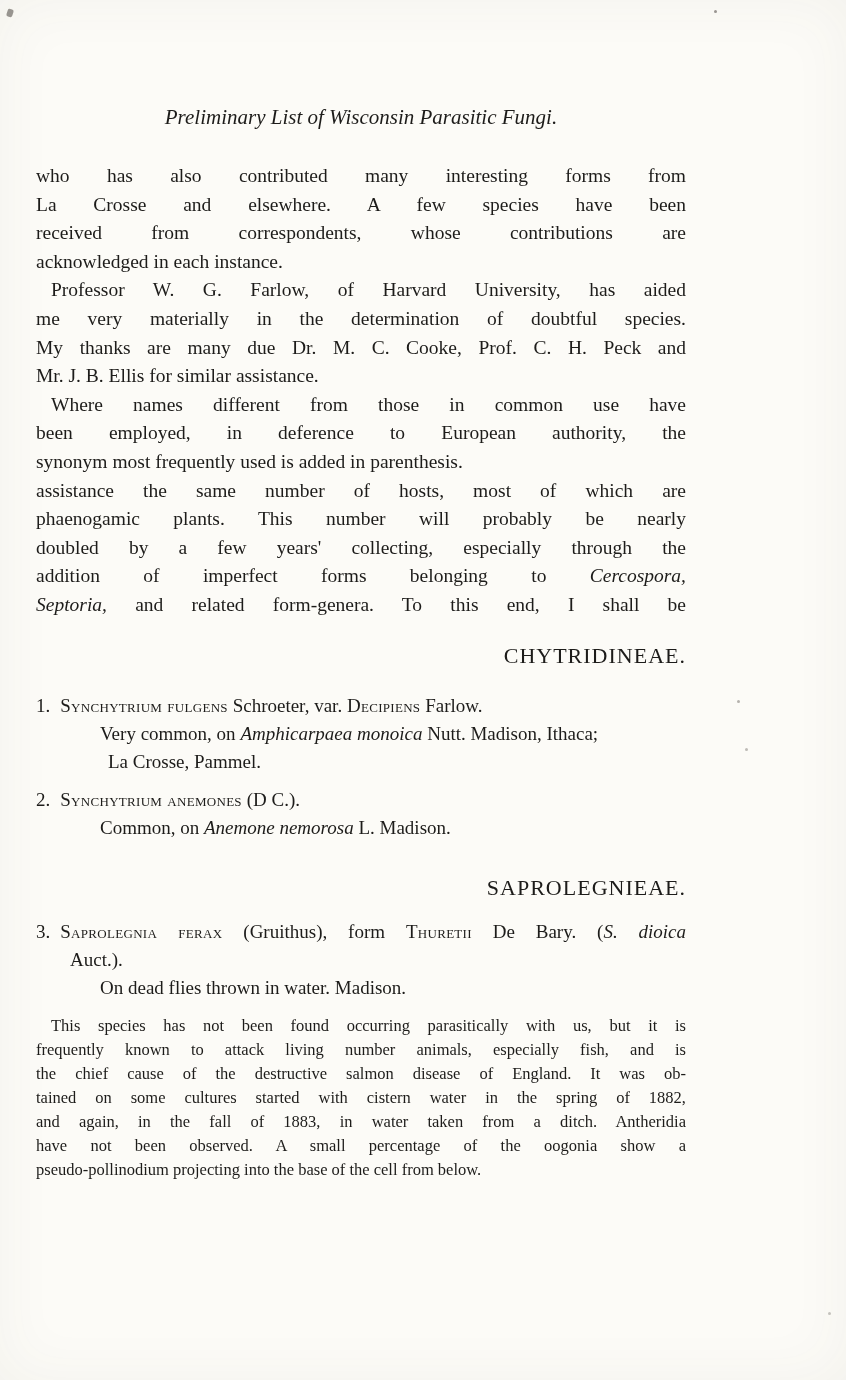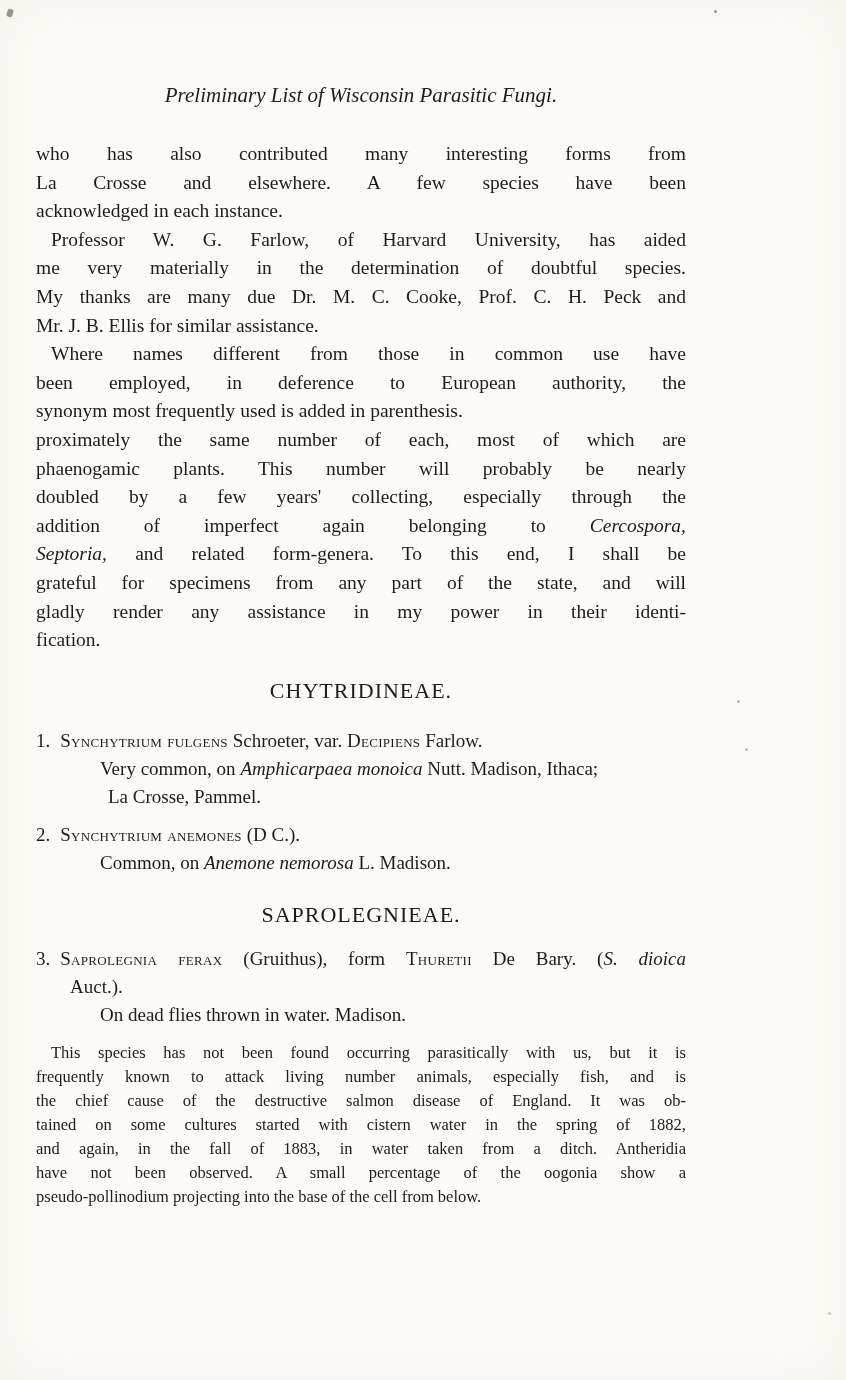--- a/index.html
+++ b/index.html
@@ -4,45 +4,45 @@
 <style>
   * { margin: 0; padding: 0; box-sizing: border-box; }
   html, body { width: 846px; height: 1380px; overflow: hidden; }
   body {
     background: #fcfbf7;
     color: #1d1c1a;
     font-family: "Liberation Serif", "DejaVu Serif", serif;
     position: relative;
     box-shadow: inset 0 0 60px rgba(80,70,50,0.05);
   }
-  .content { width: 650px; margin-left: 36px; padding-top: 82px; }
+  .content { width: 650px; margin-left: 36px; padding-top: 104px; }
 
   .running-head {
     text-align: center;
     font-style: italic;
     font-size: 21px;
     line-height: 26px;
     margin-bottom: 32px;
   }
 
   .intro { font-size: 19.5px; line-height: 28.6px; }
 
   .tline { text-align: justify; text-align-last: justify; }
   .tline.last { text-align-last: left; }
   .tline.ind { text-indent: 15px; }
 
   .section-heading {
-    text-align: center;
+    text-align: right;
     font-weight: normal;
     font-size: 22px;
     line-height: 28px;
     letter-spacing: 1px;
   }
   .sh1 { margin-top: 22px; margin-bottom: 22px; }
-  .sh2 { margin-top: 24px; margin-bottom: 16px; }
+  .sh2 { margin-top: 32px; margin-bottom: 16px; }
 
   .entry { font-size: 19px; line-height: 28px; }
   .entry + .entry { margin-top: 0; }
   .e1 { margin-bottom: 10px; }
   .e2 { margin-bottom: 8px; }
 
   .num { margin-right: 10px; }
   .sc { font-variant: small-caps; letter-spacing: 0.3px; }
   .it { font-style: italic; }
 
@@ -69,46 +69,42 @@
 <div class="speck s5"></div>
 
 <div class="content">
 
   <div class="running-head">Preliminary List of Wisconsin Parasitic Fungi.</div>
 
   <div class="intro">
     <div>
         <div class="tline">who has also contributed many interesting forms from</div>
         <div class="tline">La Crosse and elsewhere.  A few species have been</div>
+        <div class="tline">received from correspondents, whose contributions are</div>
         <div class="tline last">acknowledged in each instance.</div>
       </div>
     <div>
         <div class="tline ind">Professor W. G. Farlow, of Harvard University, has aided</div>
         <div class="tline">me very materially in the determination of doubtful species.</div>
         <div class="tline">My thanks are many due Dr. M. C. Cooke, Prof. C. H. Peck and</div>
         <div class="tline last">Mr. J. B. Ellis for similar assistance.</div>
       </div>
     <div>
         <div class="tline ind">Where names different from those in common use have</div>
         <div class="tline">been employed, in deference to European authority, the</div>
         <div class="tline last">synonym most frequently used is added in parenthesis.</div>
       </div>
     <div>
       <div>
-          <div class="tline">proximately the same number of each, most of which are</div>
+          <div class="tline">assistance the same number of hosts, most of which are</div>
           <div class="tline">phaenogamic plants.  This number will probably be nearly</div>
           <div class="tline">doubled by a few years' collecting, especially through the</div>
         </div>
-      <div class="tline"><span>addition of imperfect again belonging to </span><span class="it">Cercospora,</span></div>
+      <div class="tline"><span>addition of imperfect forms belonging to </span><span class="it">Cercospora,</span></div>
       <div class="tline"><span class="it">Septoria,</span><span> and related form-genera.  To this end, I shall be</span></div>
-      <div>
-          <div class="tline">grateful for specimens from any part of the state, and will</div>
-          <div class="tline">gladly render any assistance in my power in their identi-</div>
-          <div class="tline last">fication.</div>
-        </div>
     </div>
   </div>
 
   <div class="section-heading sh1">CHYTRIDINEAE.</div>
 
   <div class="entry e1">
     <div class="tline last"><span class="num">1.</span><span class="sc">Synchytrium fulgens</span><span> Schroeter, var. </span><span class="sc">Decipiens</span><span> Farlow.</span></div>
     <div class="tline last n1"><span>Very common, on </span><span class="it">Amphicarpaea monoica</span><span> Nutt.  Madison, Ithaca;</span></div>
     <div class="tline last n2">La Crosse, Pammel.</div>
   </div>

